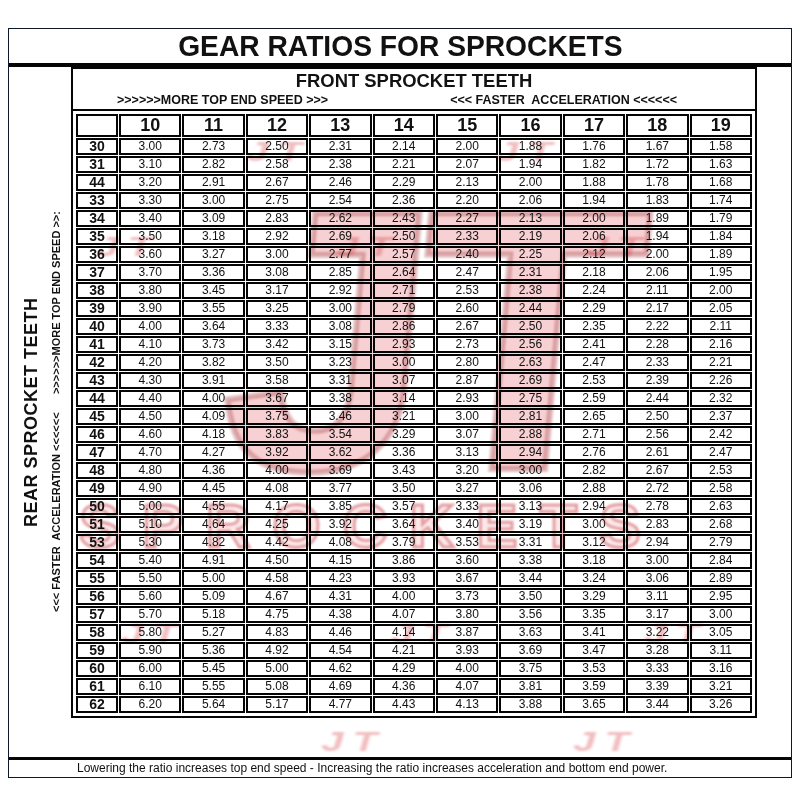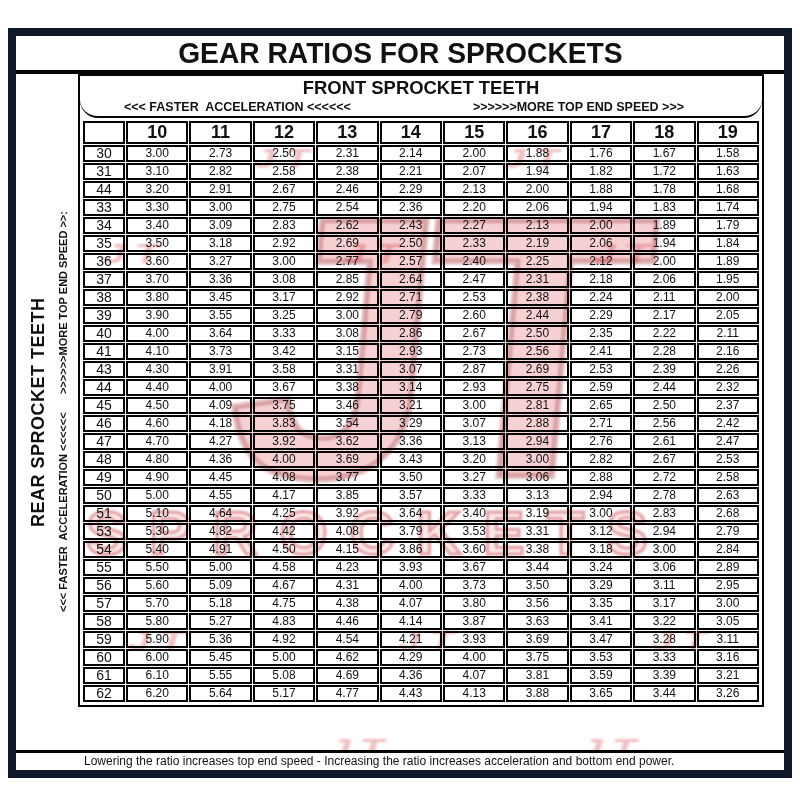--- a/index.html
+++ b/index.html
@@ -3,21 +3,21 @@
 <meta charset="utf-8">
 <style>
   html,body { margin:0; padding:0; background:#ffffff; }
   * { box-sizing:border-box; }
   .page {
     position:relative; width:800px; height:800px; background:#fff;
     font-family:"Liberation Sans", sans-serif; color:#111; overflow:hidden;
   }
   .frame {
     position:absolute; left:8px; top:28px; width:784px; height:750px;
-    border:8px solid #0f172a; background:#fff;
+    border:1px solid #0f172a; background:#fff;
     display:flex; flex-direction:column;
   }
   .title-bar {
     height:38px; border-bottom:4px solid #050505;
     display:flex; align-items:center; justify-content:center; flex:none;
   }
   .title-bar span {
     font-size:30px; font-weight:700; letter-spacing:0px;
     transform:scaleX(0.94); white-space:nowrap;
   }
@@ -56,21 +56,21 @@
     position:absolute; top:0; height:100%;
     writing-mode:vertical-rl; transform:rotate(180deg);
     text-align:center; white-space:pre;
   }
   .rail-title { left:12px; font-size:18px; font-weight:700; letter-spacing:0.5px; }
   .rail-sub   { left:41px; font-size:11px; font-weight:700; }
 
   
   .main { position:relative; width:686px; flex:none; z-index:1; }
   .main-box { border:2px solid #050505; background:transparent; }
-  .front-header { border-bottom:2px solid #050505; height:42px; padding-top:2px;border-radius:18px; }
+  .front-header { border-bottom:2px solid #050505; height:42px; padding-top:2px; }
   .fh-title {
     text-align:center; font-size:19px; font-weight:700; line-height:20px;
     transform:scaleX(0.97);
   }
   .fh-accel {
     display:flex; justify-content:space-between;
     font-size:12.5px; font-weight:700; line-height:18px;
     padding:0 78px 0 44px; white-space:pre;
   }
   .grid-area { padding:2px; }
@@ -78,21 +78,21 @@
     width:100%; table-layout:fixed;
     border-collapse:separate; border-spacing:1px;
     background:transparent;
   }
   table.ratios th, table.ratios td {
     border:2px solid #050505; text-align:center; padding:0;
     background:transparent; overflow:hidden;
   }
   table.ratios thead th { height:19px; font-size:18px; font-weight:700; line-height:19px; }
   table.ratios td { height:13px; font-size:12px; font-weight:400; line-height:13px; }
-  table.ratios tbody th { height:13px; font-size:14px; font-weight:400; line-height:13px; }
+  table.ratios tbody th { height:13px; font-size:14px; font-weight:700; line-height:13px; }
   .right-gap { flex:1; }
 
   .footer-bar {
     flex:none; height:20px; border-top:3px solid #050505;
     font-size:12px; line-height:17px; padding-left:68px;
     background:#fff; z-index:2; white-space:nowrap;
   }
 </style>
 </head>
 <body>
@@ -124,22 +124,22 @@
       <div class="left-rail">
         <div class="vtext rail-title">REAR SPROCKET TEETH</div>
         <div class="vtext rail-sub">&lt;&lt;&lt; FASTER  ACCELERATION &lt;&lt;&lt;&lt;&lt;&lt;      &gt;&gt;&gt;&gt;&gt;&gt;MORE TOP END SPEED &gt;&gt;:</div>
       </div>
 
       <div class="main">
         <div class="main-box">
           <div class="front-header">
             <div class="fh-title">FRONT SPROCKET TEETH</div>
             <div class="fh-accel">
+              <span>&gt;&gt;&gt;&gt;&gt;&gt;MORE TOP END SPEED &gt;&gt;&gt;</span>
               <span>&lt;&lt;&lt; FASTER  ACCELERATION &lt;&lt;&lt;&lt;&lt;&lt;</span>
-              <span>&gt;&gt;&gt;&gt;&gt;&gt;MORE TOP END SPEED &gt;&gt;&gt;</span>
             </div>
           </div>
           <div class="grid-area">
             <table class="ratios">
               <colgroup>
                 <col style="width:42px">
               </colgroup>
               <thead>
                 <tr>
                   <th class="corner"></th>
@@ -306,20 +306,33 @@
                     <td>3.42</td>
                     <td>3.15</td>
                     <td>2.93</td>
                     <td>2.73</td>
                     <td>2.56</td>
                     <td>2.41</td>
                     <td>2.28</td>
                     <td>2.16</td>
                   </tr>
                   <tr>
+                    <th>42</th>
+                    <td>4.20</td>
+                    <td>3.82</td>
+                    <td>3.50</td>
+                    <td>3.23</td>
+                    <td>3.00</td>
+                    <td>2.80</td>
+                    <td>2.63</td>
+                    <td>2.47</td>
+                    <td>2.33</td>
+                    <td>2.21</td>
+                  </tr>
+                  <tr>
                     <th>43</th>
                     <td>4.30</td>
                     <td>3.91</td>
                     <td>3.58</td>
                     <td>3.31</td>
                     <td>3.07</td>
                     <td>2.87</td>
                     <td>2.69</td>
                     <td>2.53</td>
                     <td>2.39</td>

